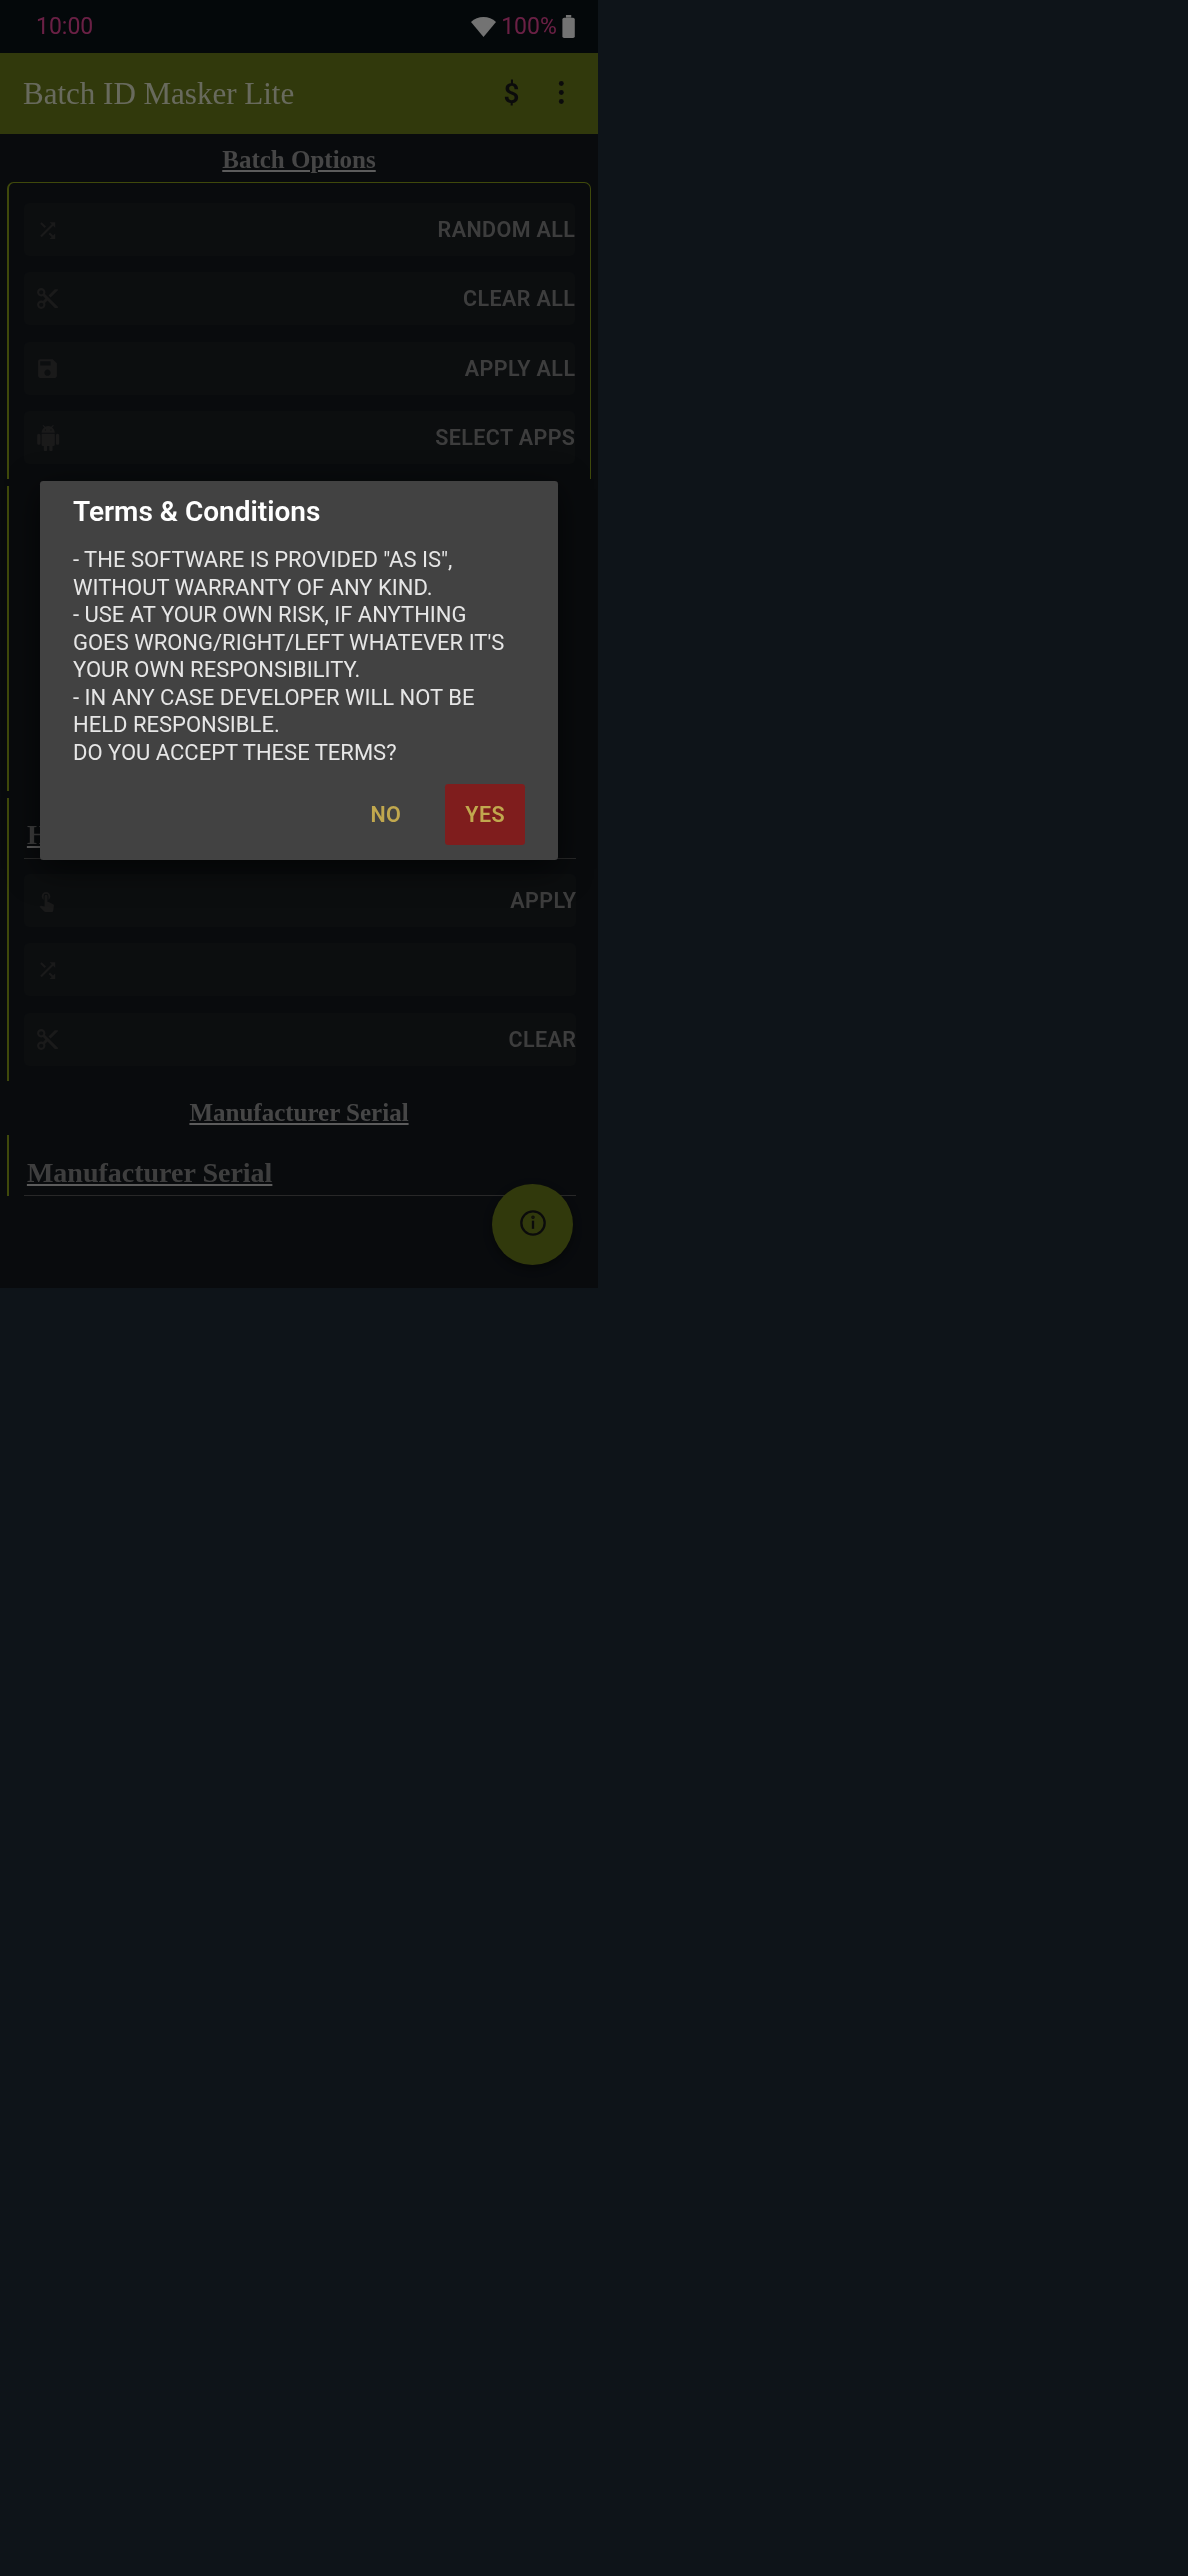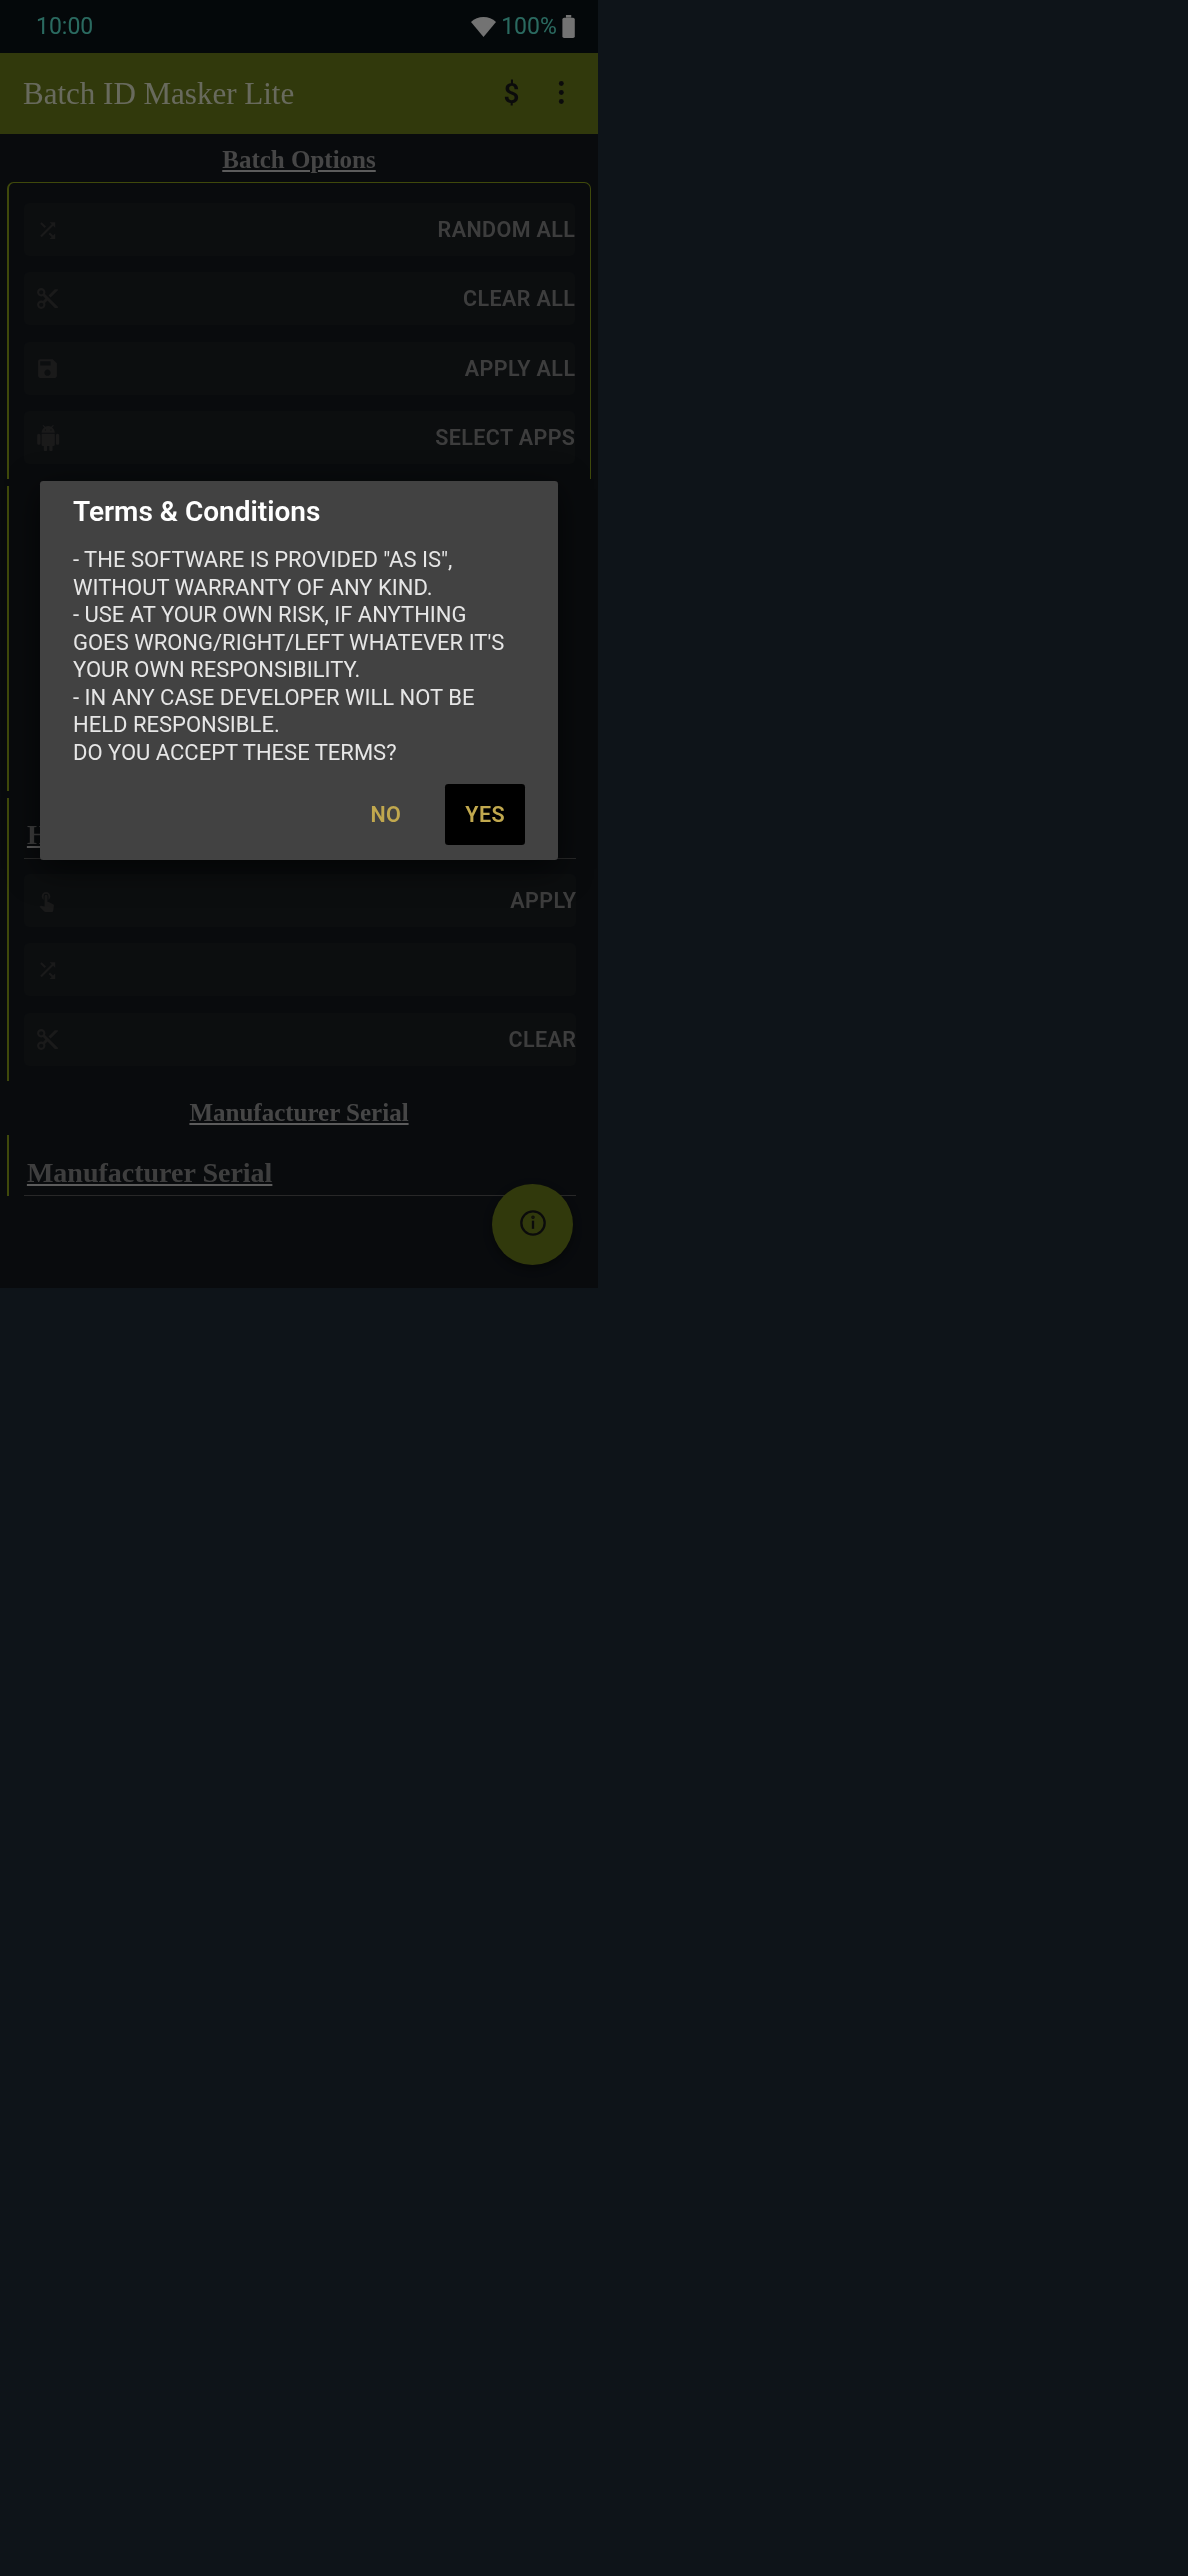--- a/index.html
+++ b/index.html
@@ -17,21 +17,21 @@
     background: #14191e;
     color: #cccccc;
   }
   .status-bar {
     height: 53px;
     background: #0b1217;
     display: flex;
     align-items: center;
     justify-content: space-between;
     padding: 0 23px 0 36px;
-    color: #5eead4;
+    color: #ec4899;
     font-size: 23px;
   }
   .status-bar .right {
     display: flex;
     align-items: center;
     gap: 5px;
   }
   .status-bar .wifi-icon svg,
   .status-bar .batt-icon svg { display: block; }
   .app-bar {
@@ -165,21 +165,21 @@
     display: flex;
     align-items: center;
     justify-content: center;
     font-size: 21.5px;
     font-weight: 600;
     letter-spacing: 0.4px;
     border-radius: 3.3px;
     color: #c1a84e;
     background: transparent;
   }
-  .dlg-btn.yes { background: #000000; }
+  .dlg-btn.yes { background: #7f1d1d; }
   .fab {
     position: absolute;
     right: 25px;
     bottom: 23px;
     width: 81px;
     height: 81px;
     border-radius: 50%;
     background: #6e7e1c;
     display: flex;
     align-items: center;

